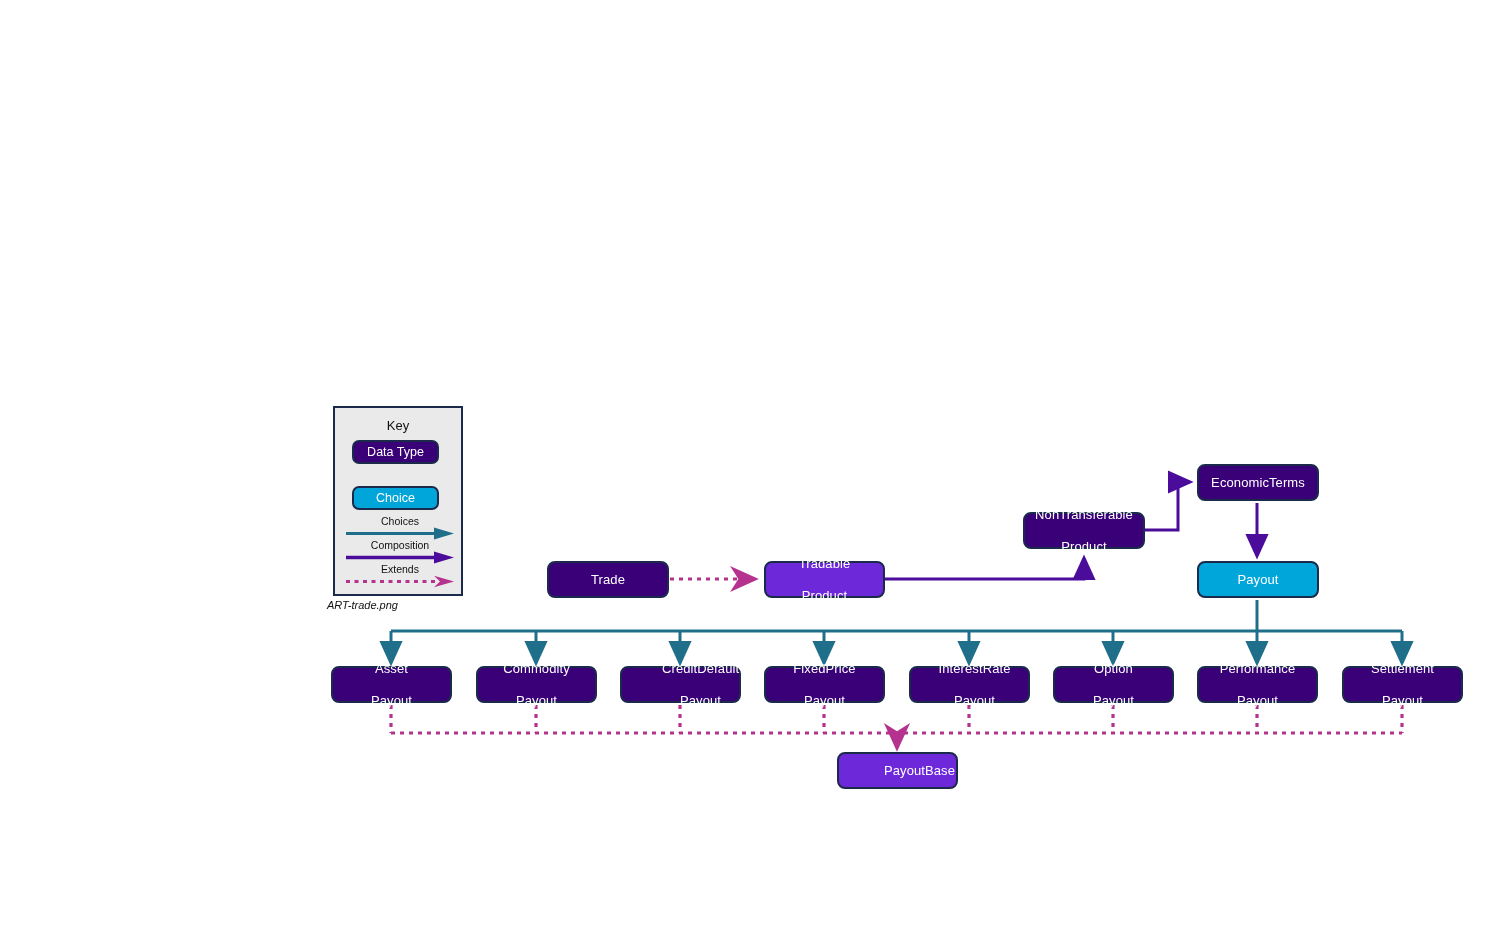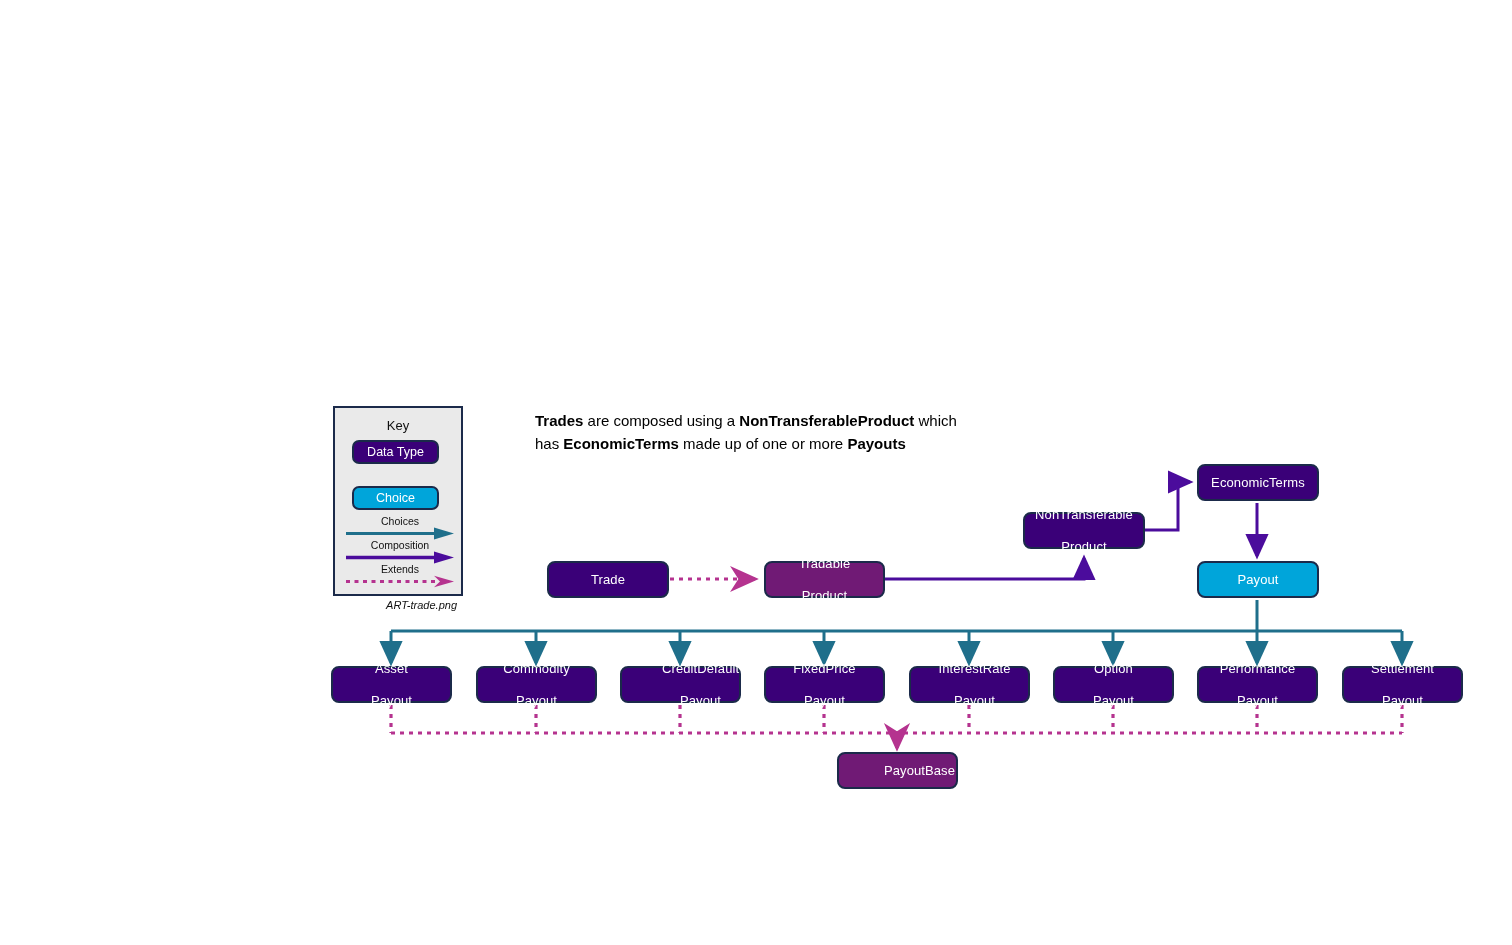--- a/index.html
+++ b/index.html
@@ -40,21 +40,21 @@
     justify-content: center;
     text-align: center;
     font-size: 13px;
     line-height: 16px;
     letter-spacing: .1px;
     z-index: 3;
   }
   .node span { display: block; width: 100%; }
   .node.datatype  { background: #3a0078; }
   .node.choice    { background: #00a5da; }
-  .node.base      { background: #701a75; }
+  .node.base      { background: #6d28d9; }
 
   
   #key-panel {
     position: absolute;
     left: 333px;
     top: 406px;
     width: 130px;
     height: 190px;
     background: #eaeaea;
     border: 2px solid #1b2a4a;
@@ -107,21 +107,21 @@
     left: 0; top: 11px;
     width: 112px;
     height: 13px;
   }
 
   #key-filename {
     position: absolute;
     left: 327px;
     top: 599px;
     width: 130px;
-    text-align: right;
+    text-align: left;
     font-size: 11px;
     font-style: italic;
     color: #111;
     z-index: 4;
   }
 
   
   #heading {
     position: absolute;
     left: 535px;
@@ -232,24 +232,20 @@
       <div class="key-row-label">Extends</div>
       <svg class="key-row-arrow" viewBox="0 0 112 13">
         <line x1="2" y1="6.5" x2="92" y2="6.5" stroke="#b5338f" stroke-width="3.2" stroke-dasharray="4 4.5"></line>
         <path d="M90,0.8 L110,6.5 L90,12.2 L96,6.5 z" fill="#b5338f"></path>
       </svg>
     </div>
   </div>
 
   <div id="key-filename">ART-trade.png</div>
 
-  <div id="heading">
-    <b>Trades</b><span> are composed using a </span><b>NonTransferableProduct</b><span> which</span><br>
-    <span>has </span><b>EconomicTerms</b><span> made up of one or more </span><b>Payouts</b>
-  </div>
 
   <div class="node datatype" style="left:547px; top:561px; width:122px; height:37px;">
     <span>Trade</span>
   </div>
 
   <div class="node base" style="left:764px; top:561px; width:121px; height:37px;">
     <span>
       <span>Tradable</span><br><span>Product</span>
     </span>
   </div>

